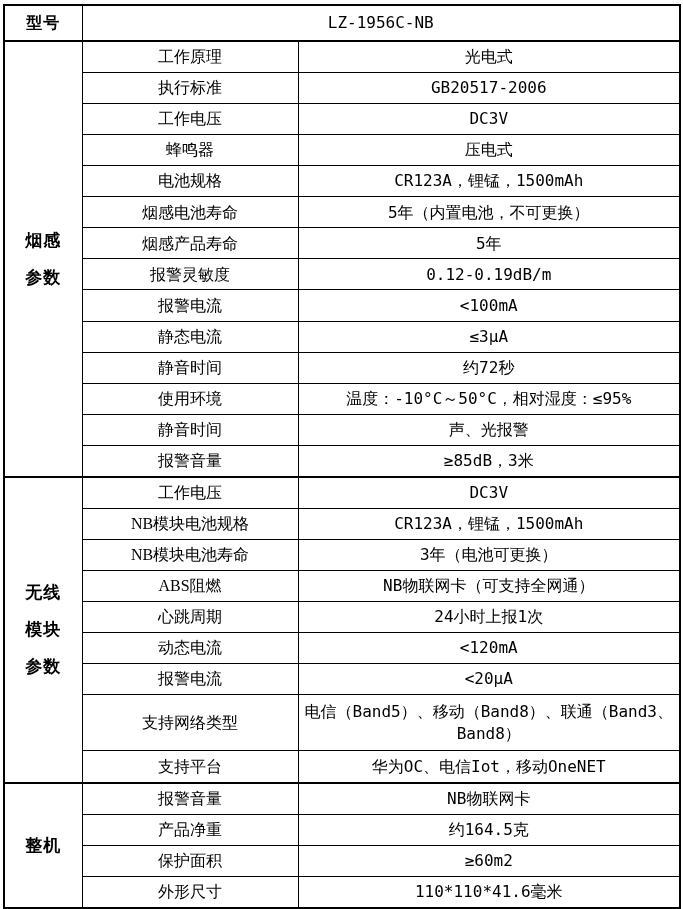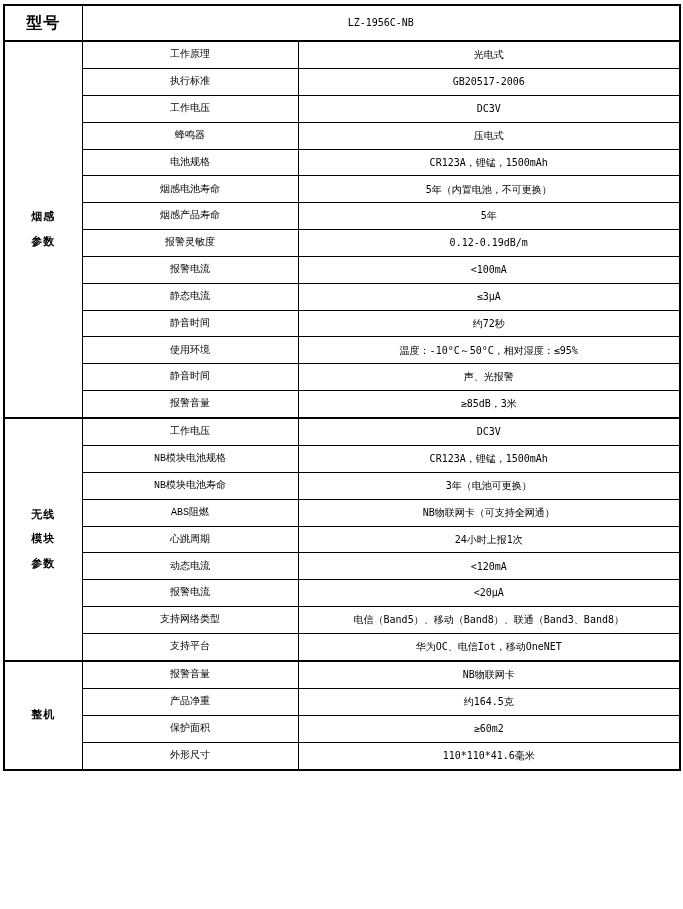--- a/index.html
+++ b/index.html
@@ -11,57 +11,57 @@
     width: 683px;
     height: 909px;
     overflow: hidden;
     font-family: "DejaVu Sans Mono", "DejaVu Sans", sans-serif;
     color: #000;
   }
   table.spec {
     border-collapse: collapse;
     table-layout: fixed;
     width: 676px;
-    height: 767px;
+    height: 905px;
     margin: 4px 4px 4px 3px;
     border: 2px solid #000;
     background: #fff;
   }
   col.c1 { width: 78px; }
   col.c2 { width: 216px; }
   col.c3 { width: 382px; }
   td {
     border: 1px solid #000;
     text-align: center;
     vertical-align: middle;
-    font-size: 10px;
+    font-size: 16px;
     line-height: 1.35;
     padding: 2px 6px;
     overflow: hidden;
   }
   tr.section-start td {
     border-top: 2px solid #000;
   }
   td.sec {
     font-family: "DejaVu Sans", sans-serif;
     font-weight: bold;
-    font-size: 11px;
+    font-size: 17px;
     letter-spacing: 1px;
   }
   td.sec div {
     line-height: 2.2;
   }
   tr.hdr {
     height: 36px;
   }
   tr.hdr td.sec {
     font-size: 16px;
   }
   td.nm {
-    font-family: Liberation Mono, monospace;
+    font-family: Liberation Serif, serif;
     margin-left: 24px;
   }
   td.vl {
     font-family: "DejaVu Sans Mono", "DejaVu Sans", sans-serif;
   }
 </style>
 </head>
 <body>
 
 <table class="spec">

